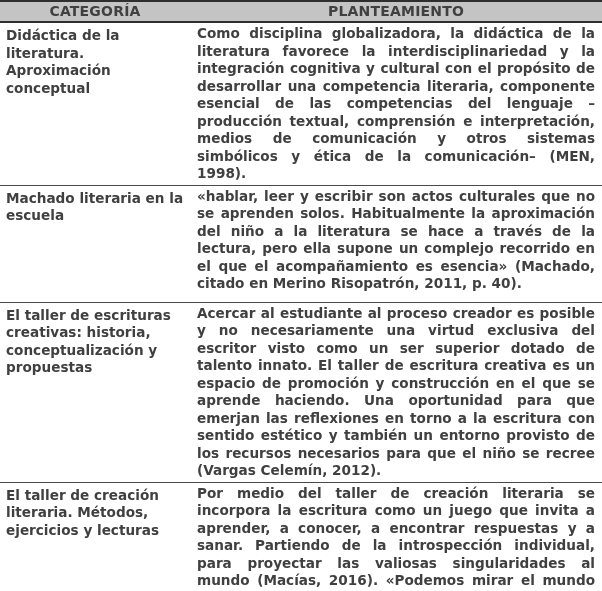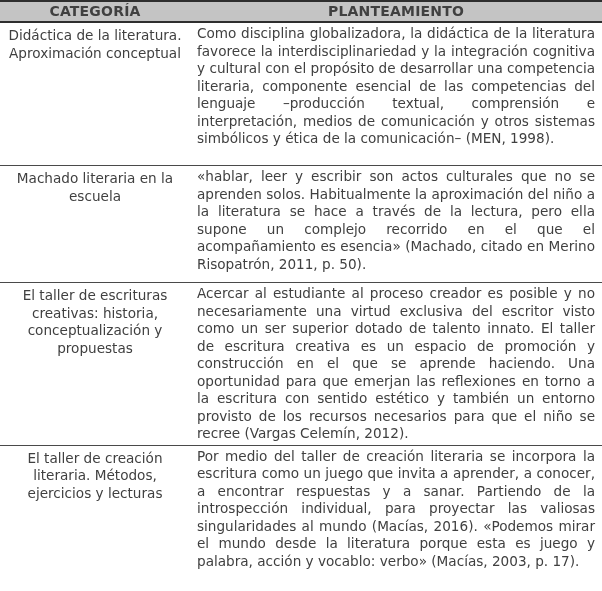--- a/index.html
+++ b/index.html
@@ -32,27 +32,28 @@
     text-align: center;
     padding: 1px 2px 2px 2px;
     line-height: 16px;
     letter-spacing: 0.2px;
   }
   .cat-table td {
     vertical-align: top;
     border-bottom: 1px solid #4a4a4a;
     font-size: 13.6px;
     line-height: 17.5px;
+    font-weight: bold;
   }
   .cat-table tr:last-child td {
     border-bottom: 2px solid #2e2e2e;
   }
   td.cell-categoria {
-    font-weight: normal;
-    text-align: center;
+    font-weight: bold;
+    text-align: left;
     padding: 4px 6px 2px 6px;
   }
   td.cell-planteamiento {
     text-align: justify;
     padding: 2px 7px 2px 7px;
   }
   
   tr.row-1 td { height: 136px; }
   tr.row-2 td { height: 110px; }
   tr.row-3 td { height: 153px; }
@@ -73,21 +74,21 @@
         <th>PLANTEAMIENTO</th>
       </tr>
     </thead>
     <tbody>
       <tr class="row-1">
         <td class="cell-categoria">Didáctica de la literatura. Aproximación conceptual</td>
         <td class="cell-planteamiento">Como disciplina globalizadora, la didáctica de la literatura favorece la interdisciplinariedad y la integración cognitiva y cultural con el propósito de desarrollar una competencia literaria, componente esencial de las competencias del lenguaje –producción textual, comprensión e interpretación, medios de comunicación y otros sistemas simbólicos y ética de la comunicación– (MEN, 1998).</td>
       </tr>
       <tr class="row-2">
         <td class="cell-categoria">Machado literaria en la escuela</td>
-        <td class="cell-planteamiento">«hablar, leer y escribir son actos culturales que no se aprenden solos. Habitualmente la aproximación del niño a la literatura se hace a través de la lectura, pero ella supone un complejo recorrido en el que el acompañamiento es esencia» (Machado, citado en Merino Risopatrón, 2011, p. 50).</td>
+        <td class="cell-planteamiento">«hablar, leer y escribir son actos culturales que no se aprenden solos. Habitualmente la aproximación del niño a la literatura se hace a través de la lectura, pero ella supone un complejo recorrido en el que el acompañamiento es esencia» (Machado, citado en Merino Risopatrón, 2011, p. 40).</td>
       </tr>
       <tr class="row-3">
         <td class="cell-categoria">El taller de escrituras creativas: historia, conceptualización y propuestas</td>
         <td class="cell-planteamiento">Acercar al estudiante al proceso creador es posible y no necesariamente una virtud exclusiva del escritor visto como un ser superior dotado de talento innato. El taller de escritura creativa es un espacio de promoción y construcción en el que se aprende haciendo. Una oportunidad para que emerjan las reflexiones en torno a la escritura con sentido estético y también un entorno provisto de los recursos necesarios para que el niño se recree (Vargas Celemín, 2012).</td>
       </tr>
       <tr class="row-4">
         <td class="cell-categoria">El taller de creación literaria. Métodos, ejercicios y lecturas</td>
         <td class="cell-planteamiento">Por medio del taller de creación literaria se incorpora la escritura como un juego que invita a aprender, a conocer, a encontrar respuestas y a sanar. Partiendo de la introspección individual, para proyectar las valiosas singularidades al mundo (Macías, 2016). «Podemos mirar el mundo desde la literatura porque esta es juego y palabra, acción y vocablo: verbo» (Macías, 2003, p. 17).</td>
       </tr>
     </tbody>

